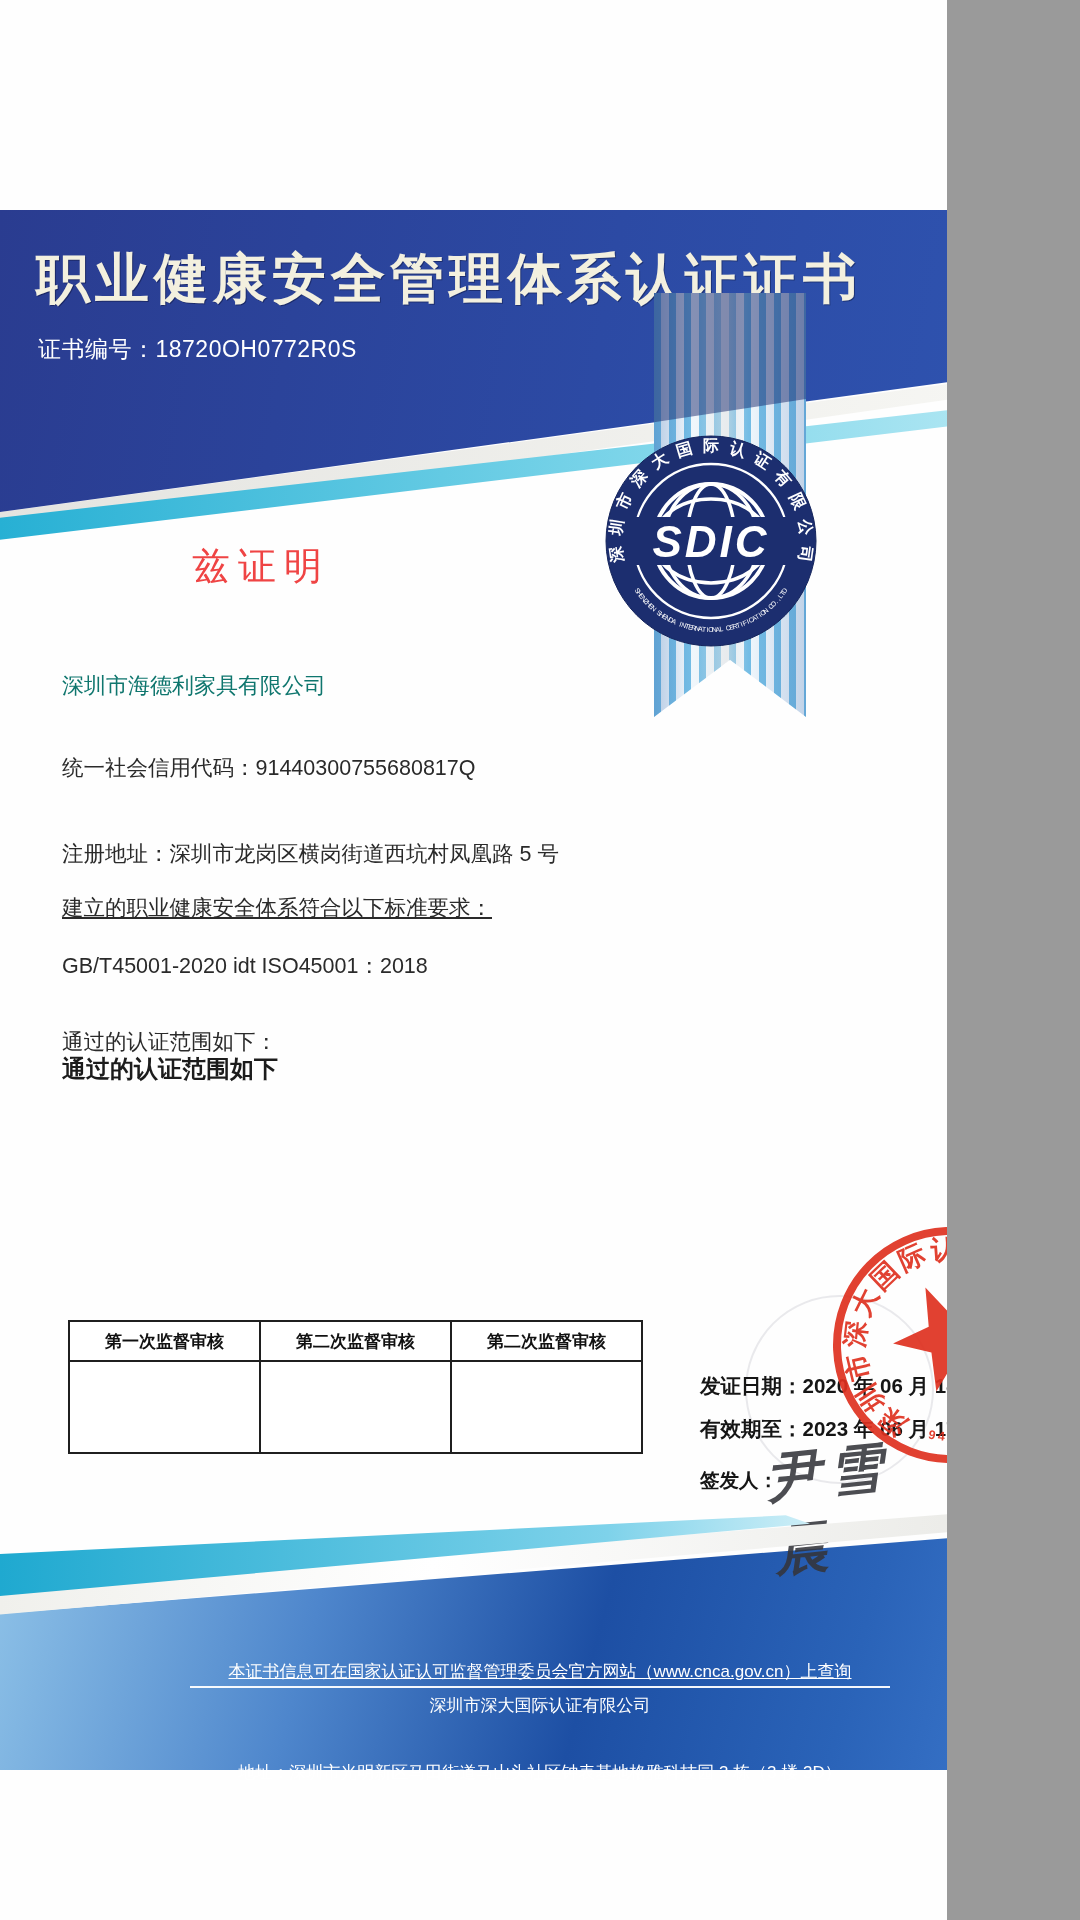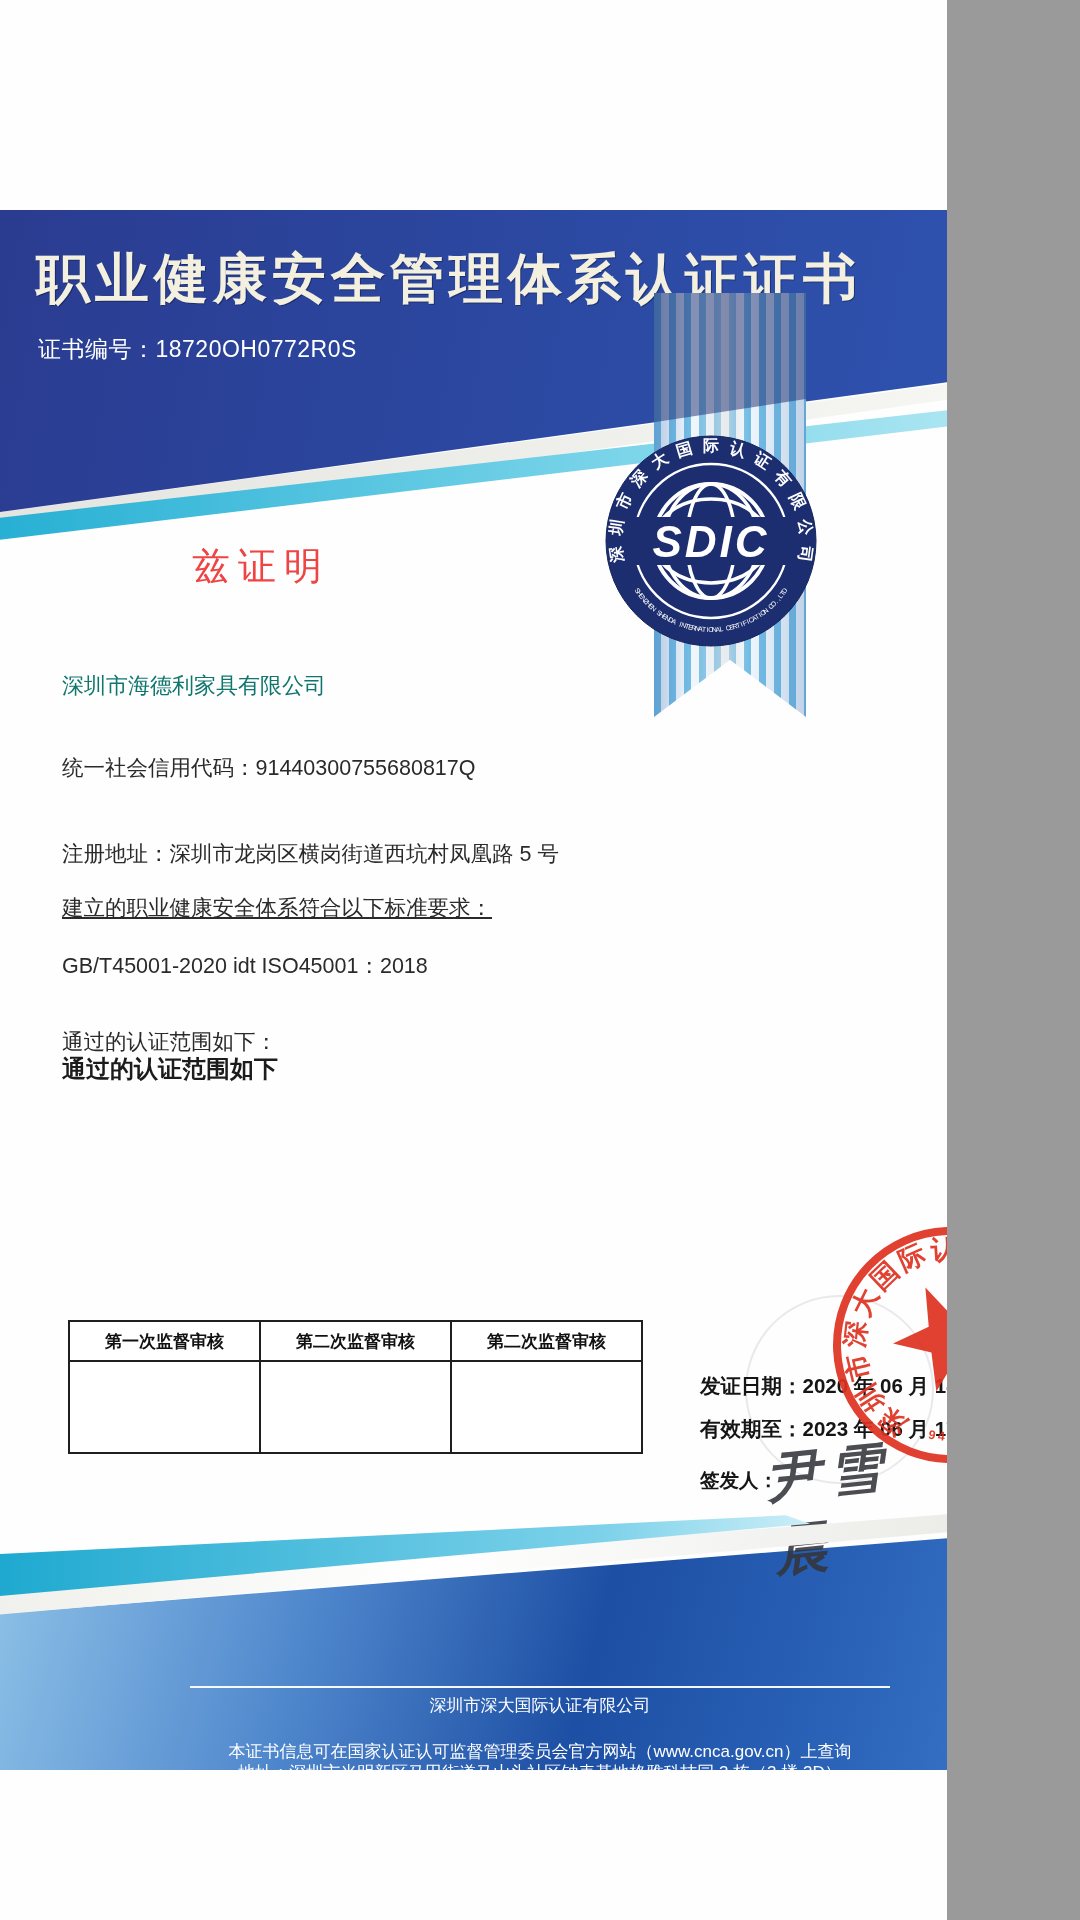--- a/index.html
+++ b/index.html
@@ -67,21 +67,21 @@
   #bottom-band{top:1505px;left:0;width:1080px;height:265px;z-index:1;
     background:linear-gradient(105deg,#8fc3e8 0%,#4e86cc 30%,#1d4fa4 55%,#2a63b8 78%,#3f7bd0 100%);
     clip-path:polygon(0 41%,100% 8.5%,100% 100%,0 100%);}
   #bottom-sliver{top:1500px;left:0;width:1080px;height:130px;z-index:2;
     background:linear-gradient(90deg,#f0f0ec,#ffffff 40%,#e7e7e3);
     clip-path:polygon(0 68%,100% 3%,100% 16%,0 88%);}
   #bottom-teal{top:1512px;left:0;width:810px;height:84px;z-index:3;
     background:linear-gradient(90deg,#1fa9d0,#7ed2ea 75%,#cdeef7);
     clip-path:polygon(0 50%,97% 4%,100% 14%,0 100%);}
   .footer-line{left:0;width:1080px;text-align:center;color:#fff;font-size:17px;z-index:4;white-space:nowrap;}
-  #footer-line1{top:1740px;}
+  #footer-line1{top:1660px;text-decoration:underline;}
   #footer-rule{top:1686px;left:190px;width:700px;height:2px;background:rgba(255,255,255,.95);z-index:4;}
   #footer-line2{top:1694px;}
   #footer-line3{top:1724px;margin-top:37px;}
 </style>
 </head>
 <body>
 
 <div id="page">
 
   <div class="abs" id="header-sliver"></div>

